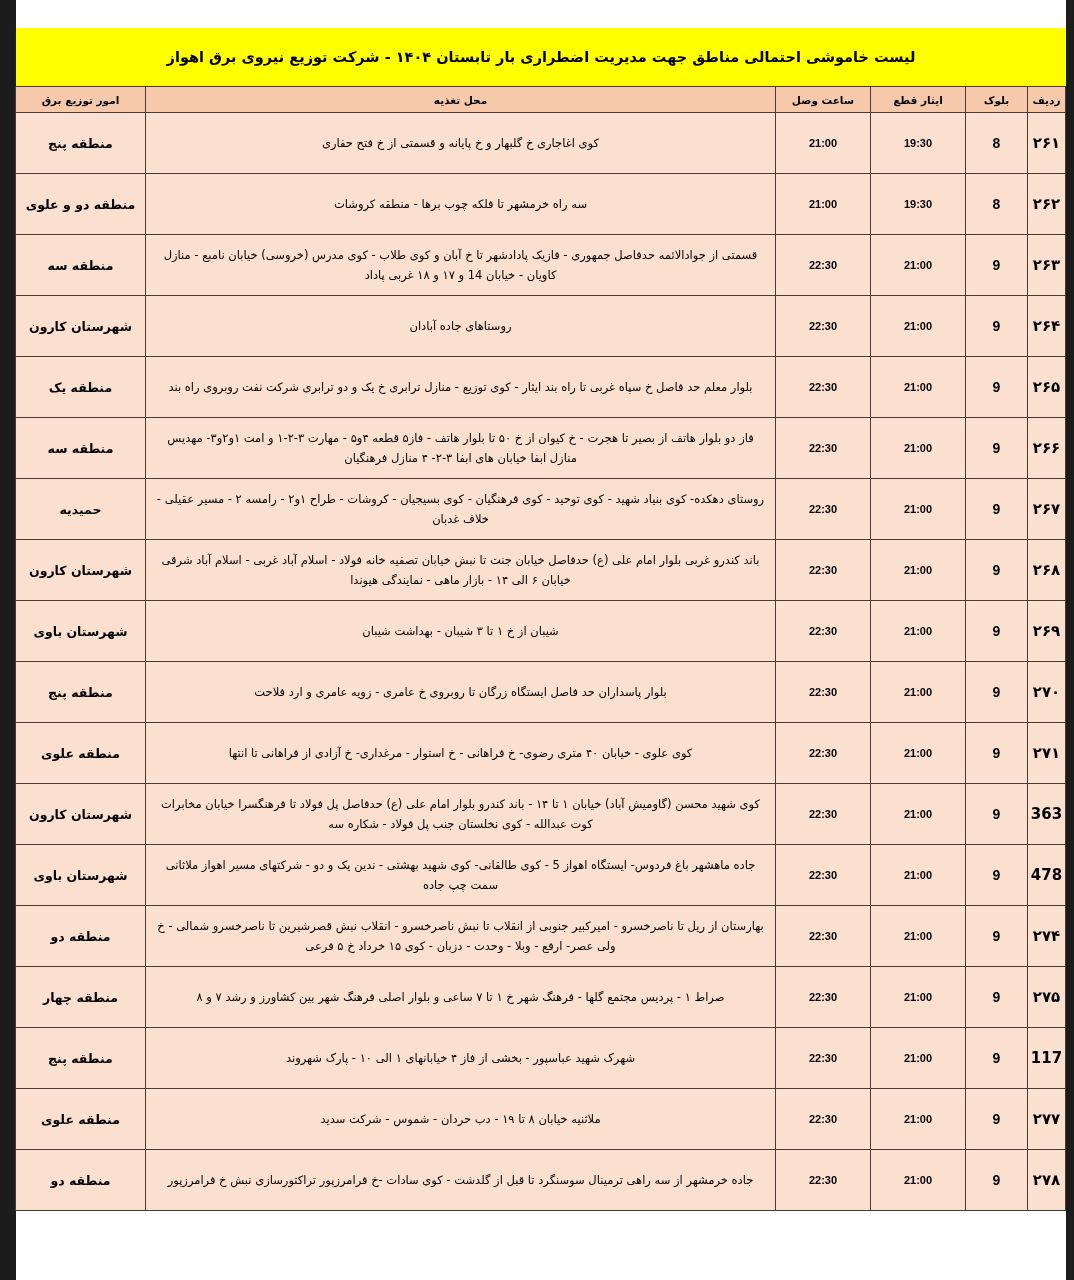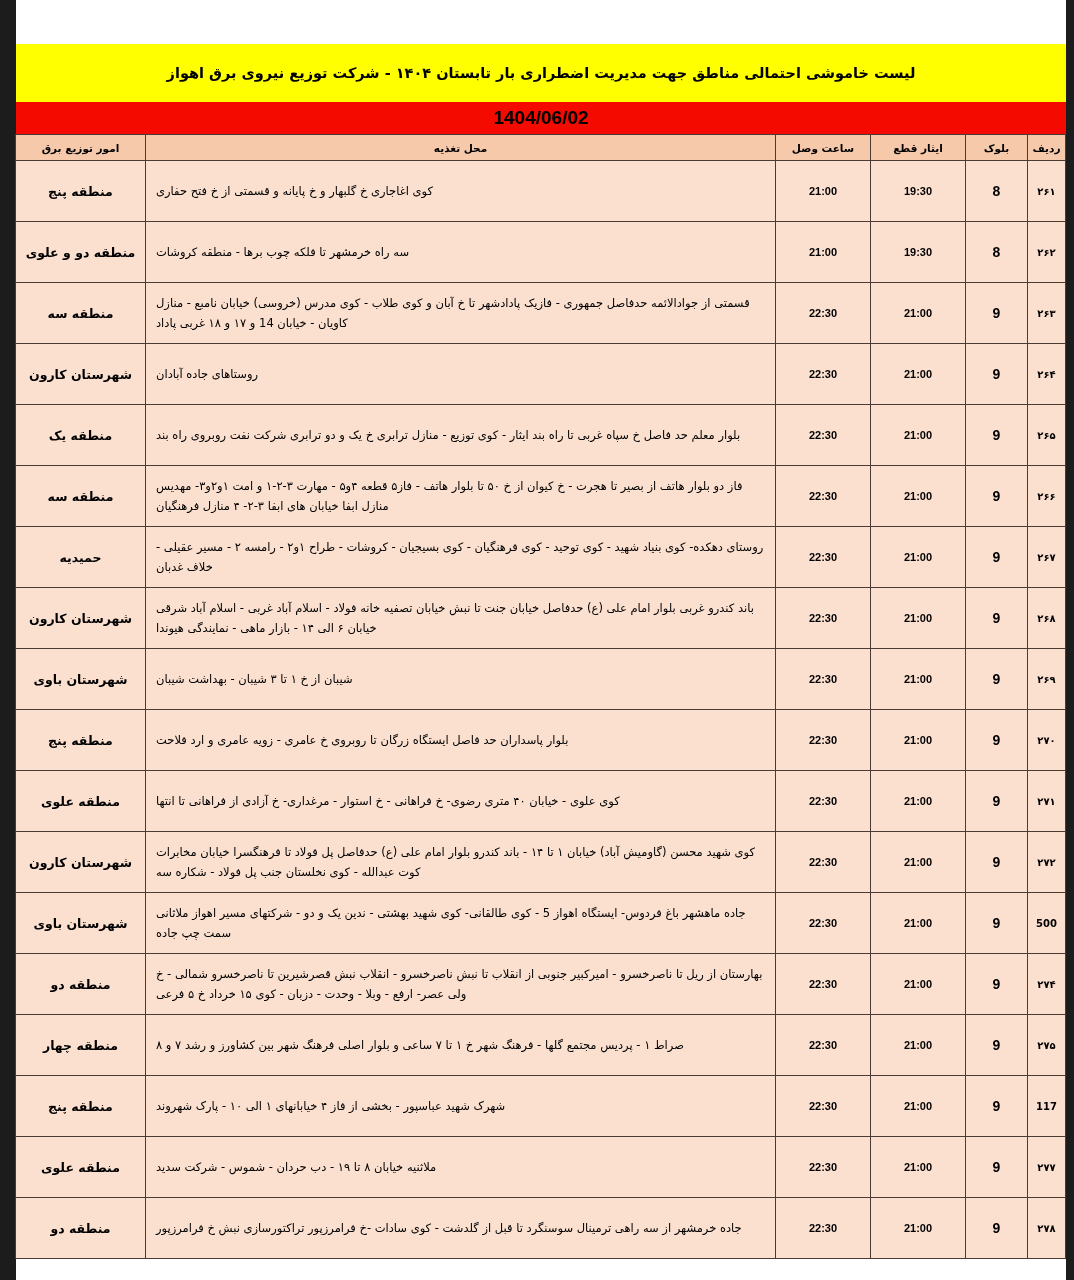--- a/index.html
+++ b/index.html
@@ -35,21 +35,20 @@
     height: 58px;
     display: flex;
     align-items: center;
     justify-content: center;
     color: #000;
     font-weight: bold;
     font-size: 14.5px;
     letter-spacing: 0;
     padding: 0 10px;
     text-align: center;
-    margin-top: 16px;
   }
   .date-bar {
     background: #f50a00;
     height: 32px;
     display: flex;
     align-items: center;
     justify-content: center;
     color: #000000;
     font-weight: bold;
     font-size: 19px;
@@ -79,38 +78,38 @@
   
   col.c-radif  { width: 38px; }
   col.c-blok   { width: 62px; }
   col.c-ghat   { width: 95px; }
   col.c-vasl   { width: 95px; }
   col.c-mahal  { width: 630px; }
   col.c-omur   { width: 130px; }
 
   td.radif {
     text-align: center;
-    font-size: 10px;
+    font-size: 15px;
     font-weight: bold;
   }
   td.blok {
     text-align: center;
     font-size: 14px;
     font-weight: bold;
     font-family: "Liberation Sans", sans-serif;
   }
   td.tim {
     text-align: center;
     font-size: 11px;
     font-weight: bold;
     font-family: "Liberation Sans", sans-serif;
     direction: ltr;
   }
   td.mahal {
-    text-align: left;
+    text-align: center;
     font-size: 11.5px;
     padding: 6px 10px;
     line-height: 1.75;
   }
   td.omur {
     text-align: center;
     font-size: 12.5px;
     font-weight: bold;
     padding: 4px 4px;
     margin-left: 28px;
@@ -120,21 +119,20 @@
 </head>
 <body>
 
 <div id="page">
   <div class="sheet">
 
     <div class="topwhite"></div>
 
     <div class="title-bar">لیست خاموشی احتمالی مناطق جهت مدیریت اضطراری بار تابستان ۱۴۰۴ - شرکت توزیع نیروی برق اهواز</div>
 
-    <div class="date-bar">1404/06/02</div>
 
     <table class="sched">
       <colgroup>
         <col class="c-radif">
         <col class="c-blok">
         <col class="c-ghat">
         <col class="c-vasl">
         <col class="c-mahal">
         <col class="c-omur">
       </colgroup>
@@ -231,29 +229,29 @@
           </tr>
           <tr class="row">
             <td class="radif">۲۷۱</td>
             <td class="blok">9</td>
             <td class="tim">21:00</td>
             <td class="tim">22:30</td>
             <td class="mahal">کوی علوی - خیابان ۴۰ متری رضوی- خ فراهانی - خ استوار - مرغداری- خ آزادی از فراهانی تا انتها</td>
             <td class="omur">منطقه علوی</td>
           </tr>
           <tr class="row">
-            <td class="radif">۲۷۲</td>
+            <td class="radif">363</td>
             <td class="blok">9</td>
             <td class="tim">21:00</td>
             <td class="tim">22:30</td>
             <td class="mahal">کوی شهید محسن (گاومیش آباد) خیابان ۱ تا ۱۴ - باند کندرو بلوار امام علی (ع) حدفاصل پل فولاد تا فرهنگسرا خیابان مخابرات کوت عبدالله - کوی نخلستان جنب پل فولاد - شکاره سه</td>
             <td class="omur">شهرستان کارون</td>
           </tr>
           <tr class="row">
-            <td class="radif">500</td>
+            <td class="radif">478</td>
             <td class="blok">9</td>
             <td class="tim">21:00</td>
             <td class="tim">22:30</td>
             <td class="mahal">جاده ماهشهر باغ فردوس- ایستگاه اهواز 5 - کوی طالقانی- کوی شهید بهشتی - ندین یک و دو - شرکتهای مسیر اهواز ملاثانی سمت چپ جاده</td>
             <td class="omur">شهرستان باوی</td>
           </tr>
           <tr class="row">
             <td class="radif">۲۷۴</td>
             <td class="blok">9</td>
             <td class="tim">21:00</td>

